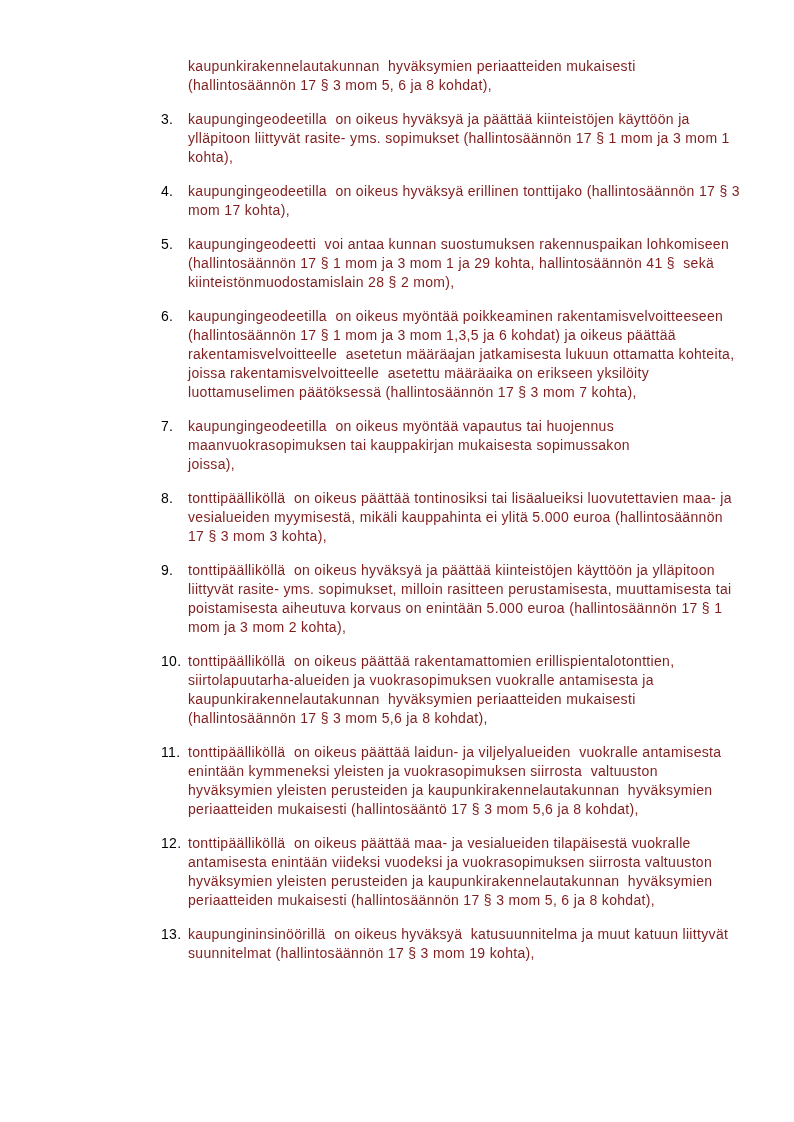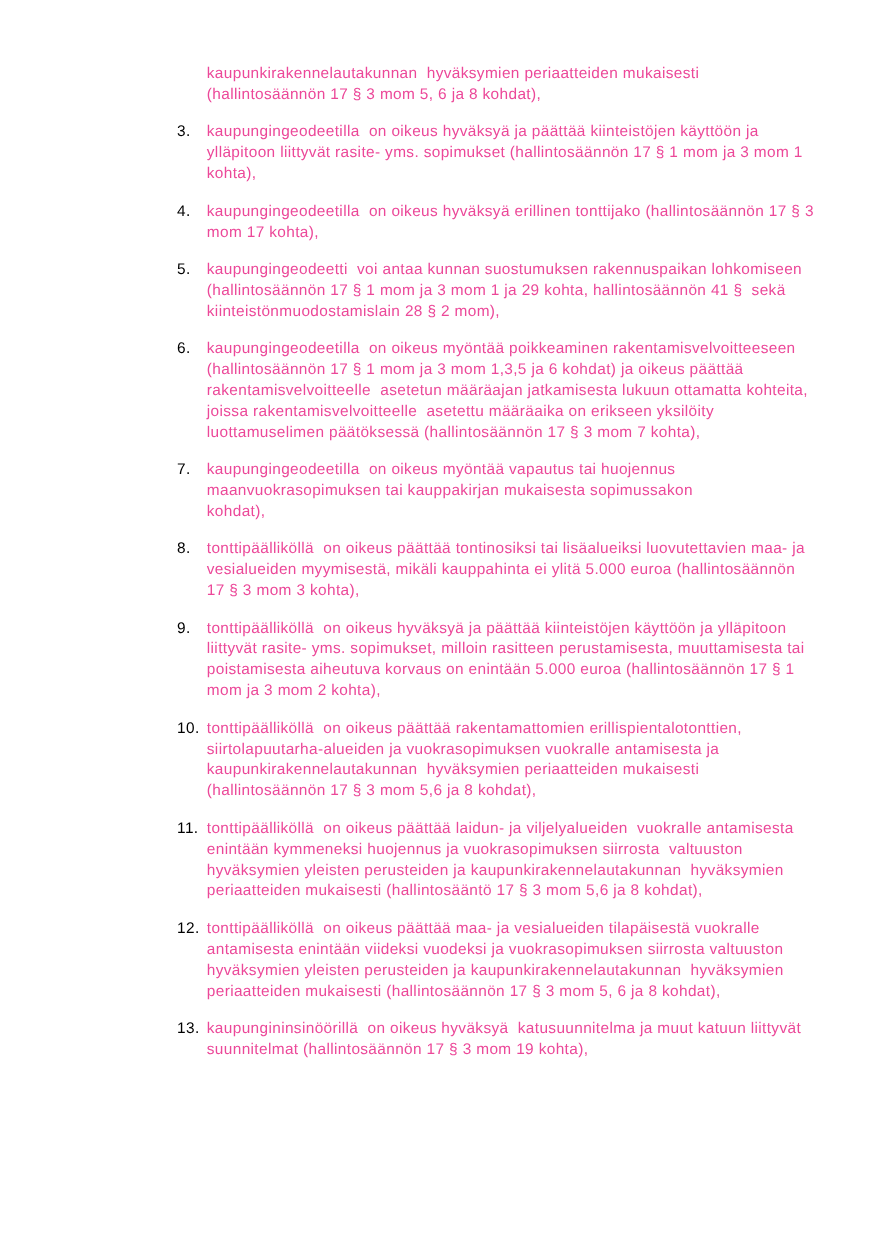--- a/index.html
+++ b/index.html
@@ -32,21 +32,21 @@
       white-space: pre;
     }
     .lines { flex: 1 1 auto; }
     .line {
       display: block;
       font-family: "Liberation Sans", sans-serif;
       font-size: 14px;
       line-height: 19px;
       height: 19px;
       letter-spacing: 0.33px;
-      color: #ec4899;
+      color: #7f1d1d;
       white-space: pre;
     }
   </style>
 </head>
 <body>
 
 <div class="page">
   <div class="content">
 
     <div class="item">
@@ -92,21 +92,21 @@
         <span class="line">joissa rakentamisvelvoitteelle  asetettu määräaika on erikseen yksilöity</span>
         <span class="line">luottamuselimen päätöksessä (hallintosäännön 17 § 3 mom 7 kohta),</span>
       </div>
     </div>
 
     <div class="item">
       <span class="num">7.</span>
       <div class="lines">
         <span class="line">kaupungingeodeetilla  on oikeus myöntää vapautus tai huojennus</span>
         <span class="line">maanvuokrasopimuksen tai kauppakirjan mukaisesta sopimussakon</span>
-        <span class="line">kohdat),</span>
+        <span class="line">joissa),</span>
       </div>
     </div>
 
     <div class="item">
       <span class="num">8.</span>
       <div class="lines">
         <span class="line">tonttipäälliköllä  on oikeus päättää tontinosiksi tai lisäalueiksi luovutettavien maa- ja</span>
         <span class="line">vesialueiden myymisestä, mikäli kauppahinta ei ylitä 5.000 euroa (hallintosäännön</span>
         <span class="line">17 § 3 mom 3 kohta),</span>
       </div>
@@ -129,21 +129,21 @@
         <span class="line">siirtolapuutarha-alueiden ja vuokrasopimuksen vuokralle antamisesta ja</span>
         <span class="line">kaupunkirakennelautakunnan  hyväksymien periaatteiden mukaisesti</span>
         <span class="line">(hallintosäännön 17 § 3 mom 5,6 ja 8 kohdat),</span>
       </div>
     </div>
 
     <div class="item">
       <span class="num">11.</span>
       <div class="lines">
         <span class="line">tonttipäälliköllä  on oikeus päättää laidun- ja viljelyalueiden  vuokralle antamisesta</span>
-        <span class="line">enintään kymmeneksi huojennus ja vuokrasopimuksen siirrosta  valtuuston</span>
+        <span class="line">enintään kymmeneksi yleisten ja vuokrasopimuksen siirrosta  valtuuston</span>
         <span class="line">hyväksymien yleisten perusteiden ja kaupunkirakennelautakunnan  hyväksymien</span>
         <span class="line">periaatteiden mukaisesti (hallintosääntö 17 § 3 mom 5,6 ja 8 kohdat),</span>
       </div>
     </div>
 
     <div class="item">
       <span class="num">12.</span>
       <div class="lines">
         <span class="line">tonttipäälliköllä  on oikeus päättää maa- ja vesialueiden tilapäisestä vuokralle</span>
         <span class="line">antamisesta enintään viideksi vuodeksi ja vuokrasopimuksen siirrosta valtuuston</span>

